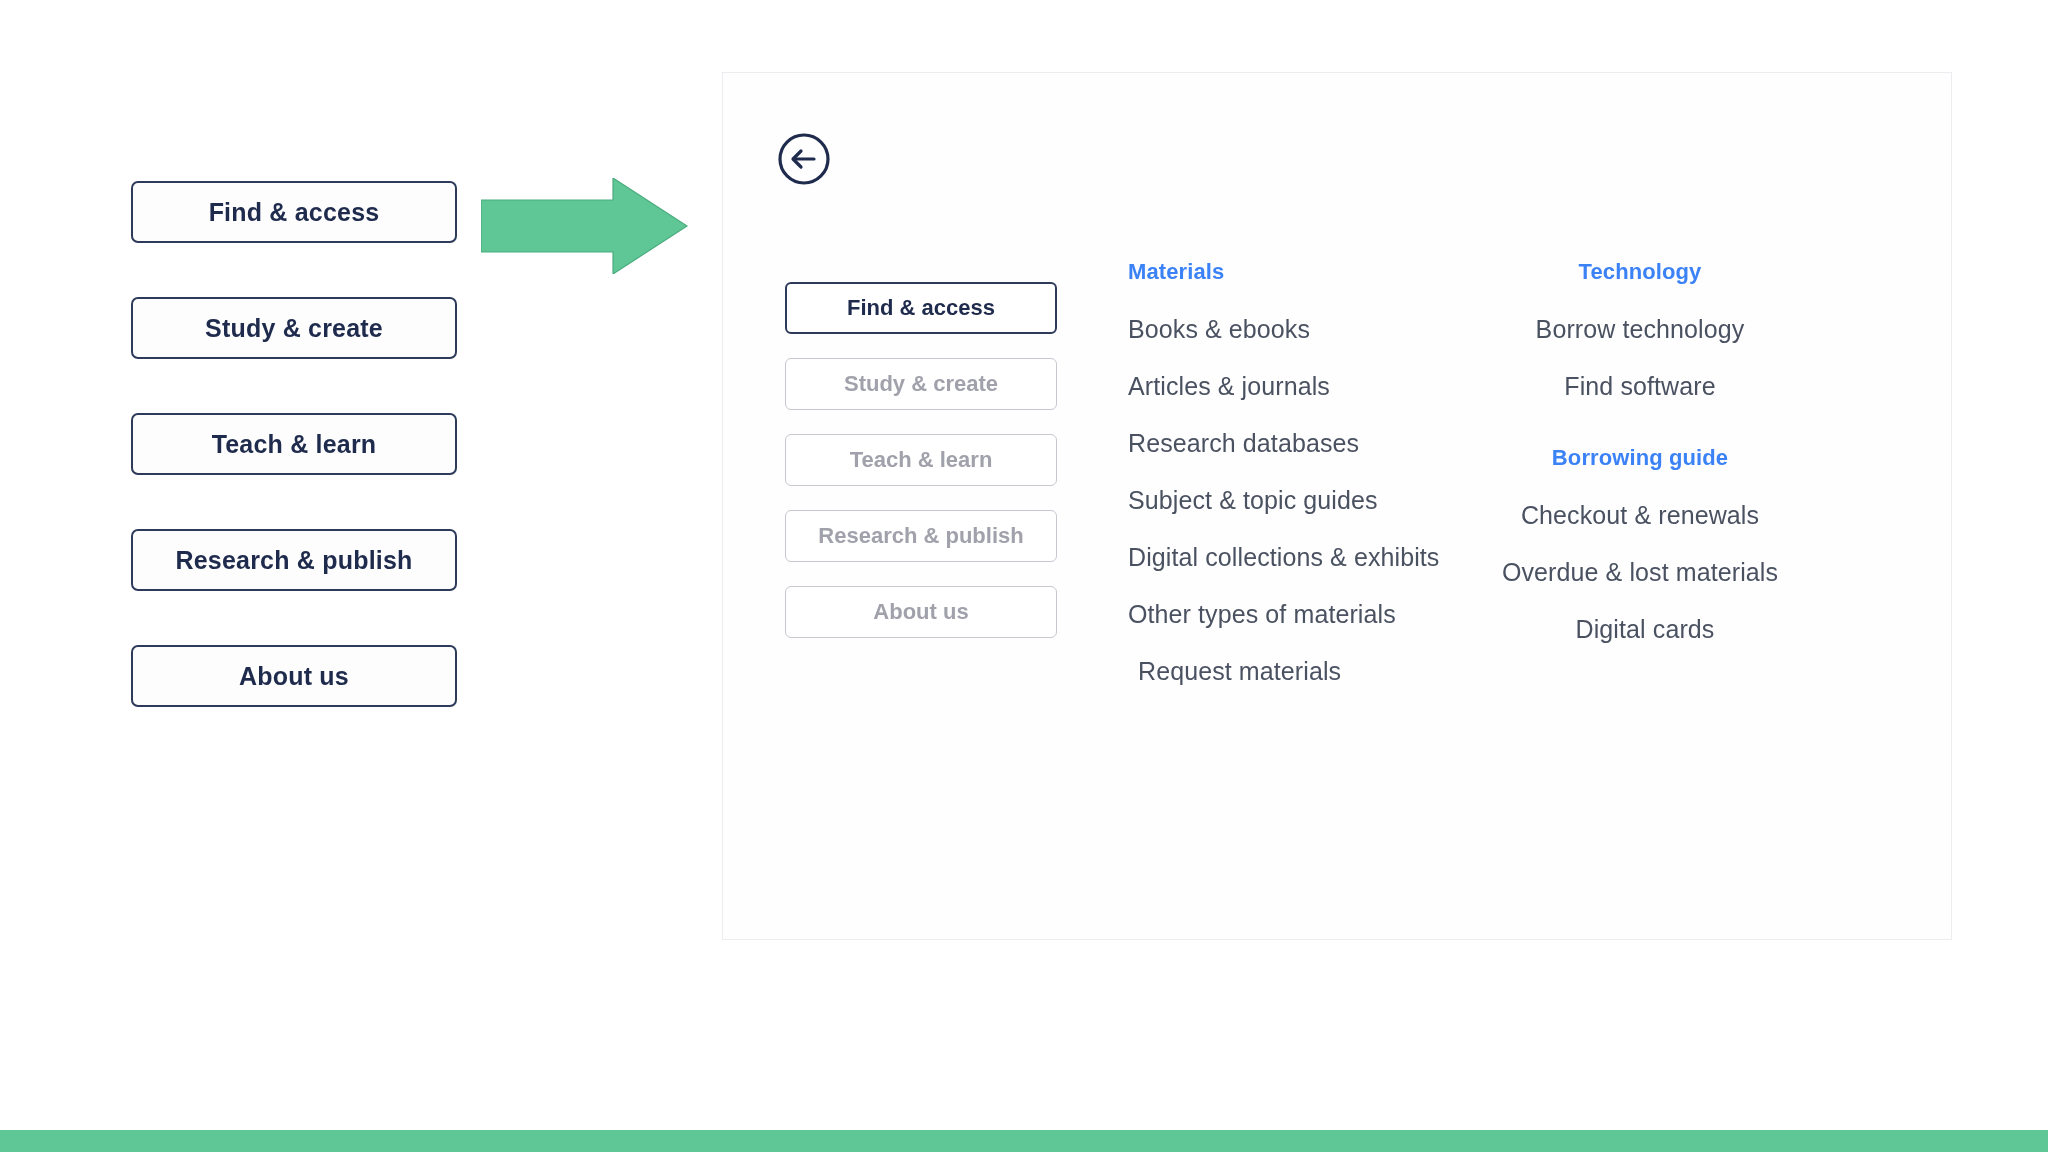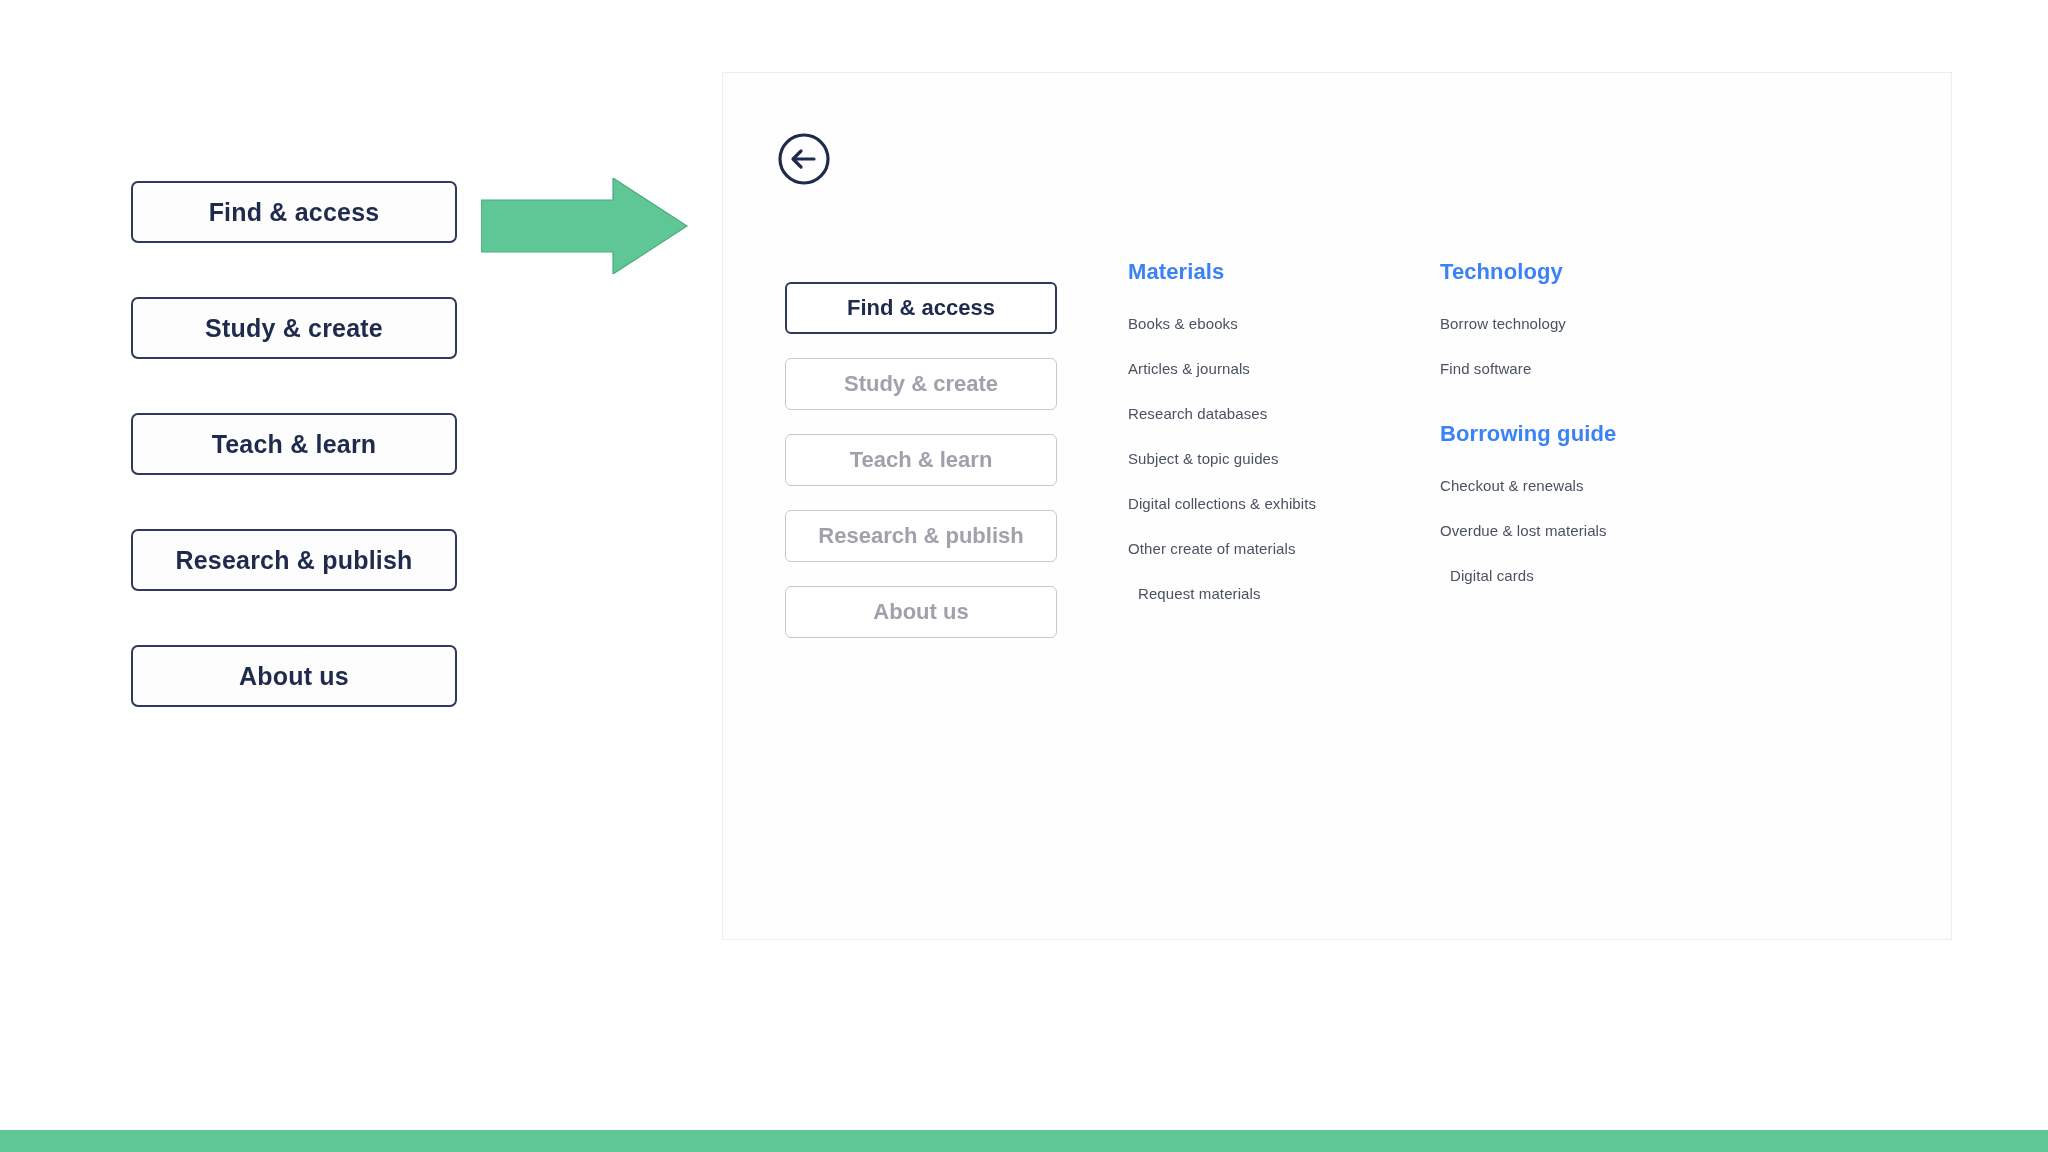--- a/index.html
+++ b/index.html
@@ -100,35 +100,35 @@
     border: 1px solid #c7c7cf;
     color: #a0a1ab;
   }
 
   
   .link-col {
     position: absolute;
     top: 186px;
   }
   #col-materials { left: 405px; width: 330px; }
-  #col-technology { left: 717px; width: 400px; }
+  #col-technology { left: 717px; width: 400px; text-align: center; }
 
   .col-heading {
     font-size: 22px;
     font-weight: bold;
     color: #3b82f6;
     margin: 0 0 30px 0;
     letter-spacing: .1px;
   }
   .col-heading.second {
     margin-top: 44px;
   }
   .col-link {
     display: block;
-    font-size: 15px;
+    font-size: 25px;
     color: #4a5160;
     margin-bottom: 28px;
     text-decoration: none;
     letter-spacing: .1px;
     cursor: pointer;
   }
   .col-link:last-child { margin-bottom: 0; margin-left: 10px; }
 
   
   #bottom-bar {
@@ -194,21 +194,21 @@
     </div>
   </div>
 
   <div class="link-col" id="col-materials">
     <div class="col-heading">Materials</div>
     <a class="col-link">Books &amp; ebooks</a>
     <a class="col-link">Articles &amp; journals</a>
     <a class="col-link">Research databases</a>
     <a class="col-link">Subject &amp; topic guides</a>
     <a class="col-link">Digital collections &amp; exhibits</a>
-    <a class="col-link">Other create of materials</a>
+    <a class="col-link">Other types of materials</a>
     <a class="col-link">Request materials</a>
   </div>
 
   <div class="link-col" id="col-technology">
     <div class="col-heading">Technology</div>
     <a class="col-link">Borrow technology</a>
     <a class="col-link">Find software</a>
 
     <div class="col-heading second">Borrowing guide</div>
     <a class="col-link">Checkout &amp; renewals</a>

